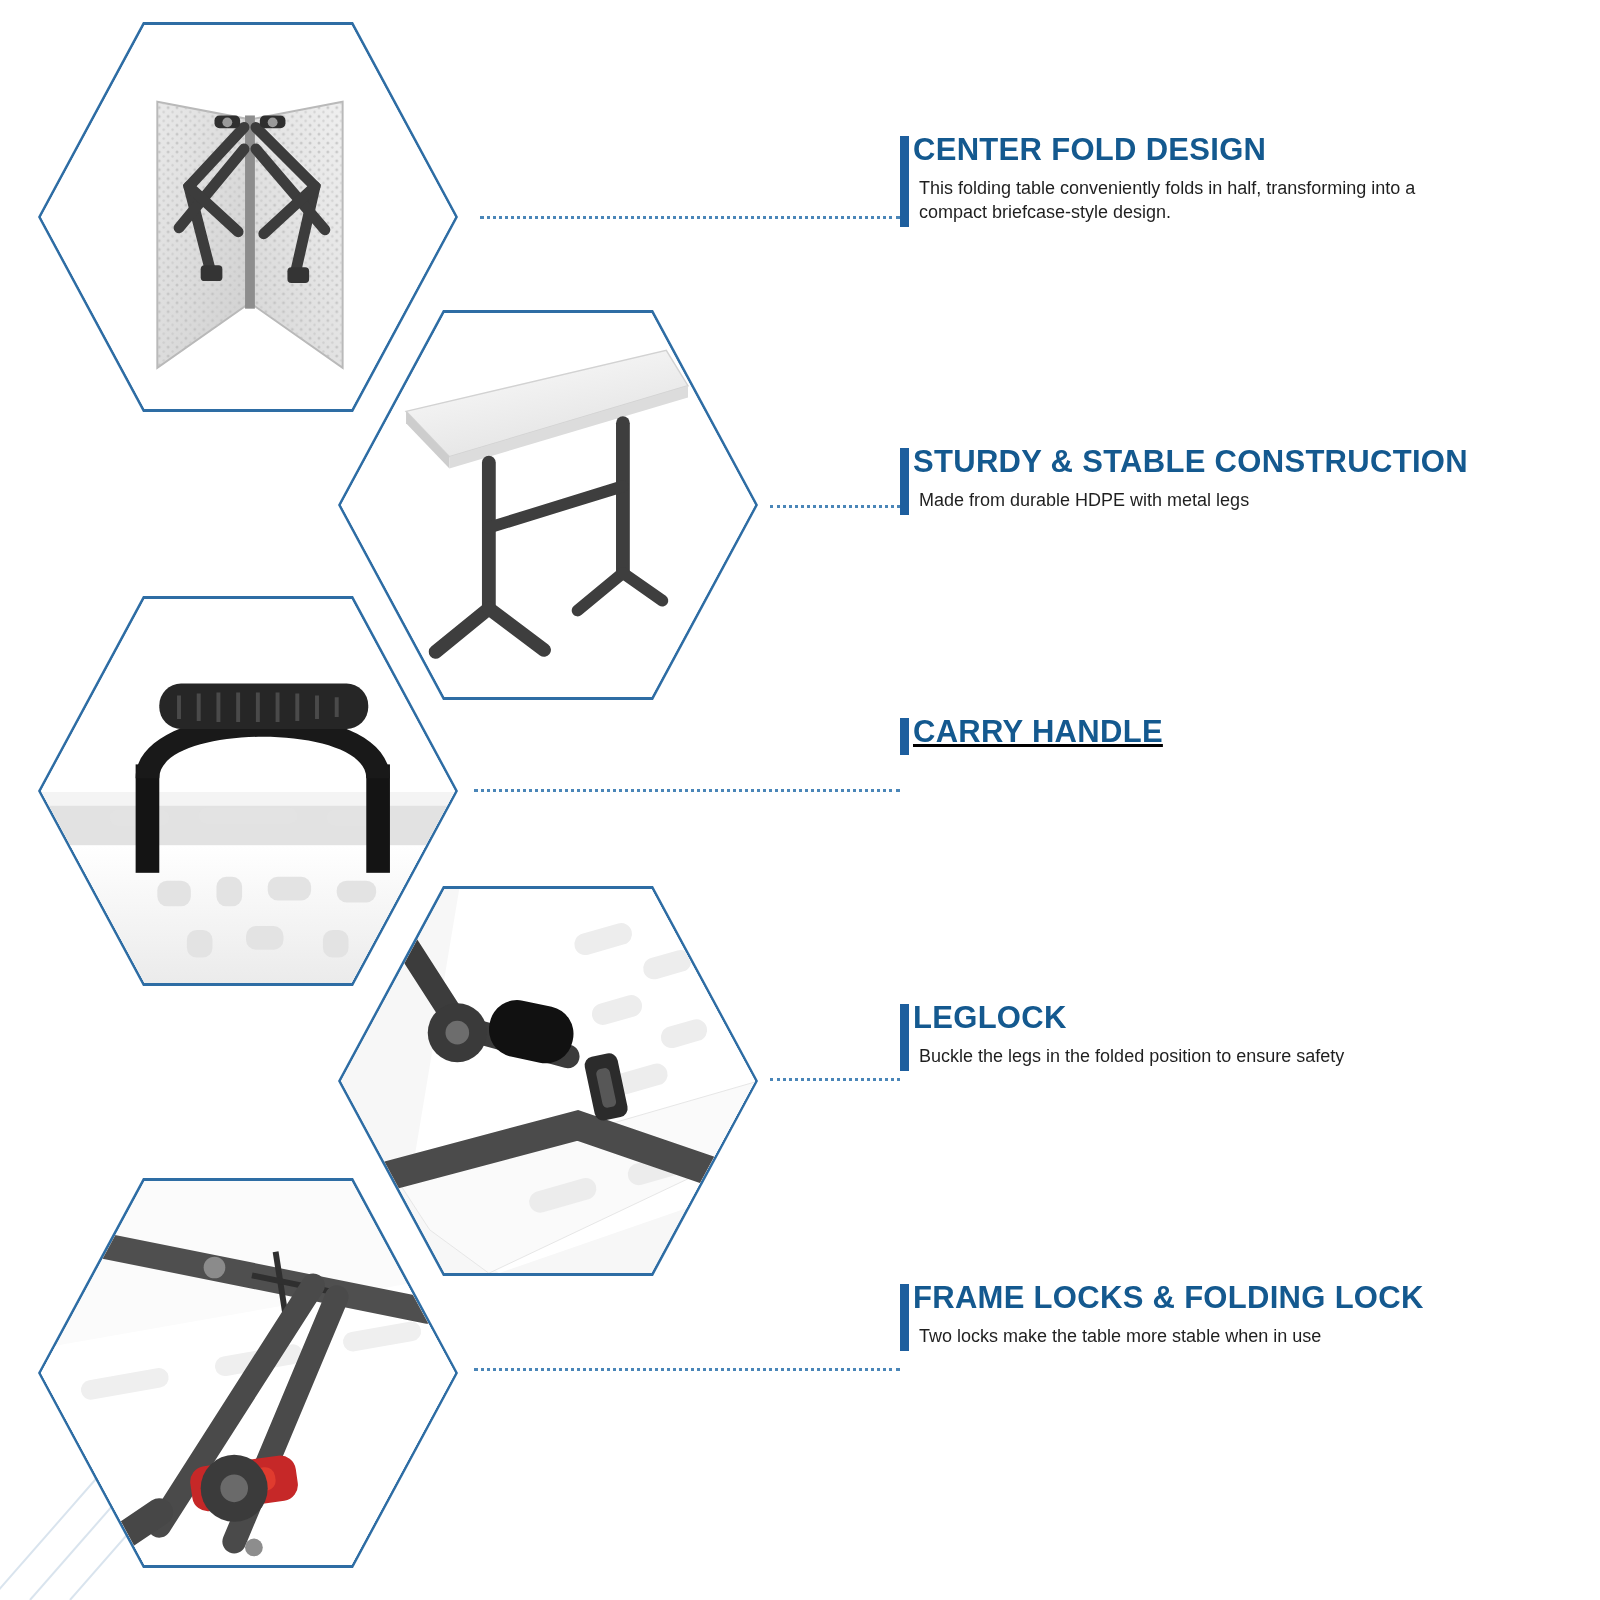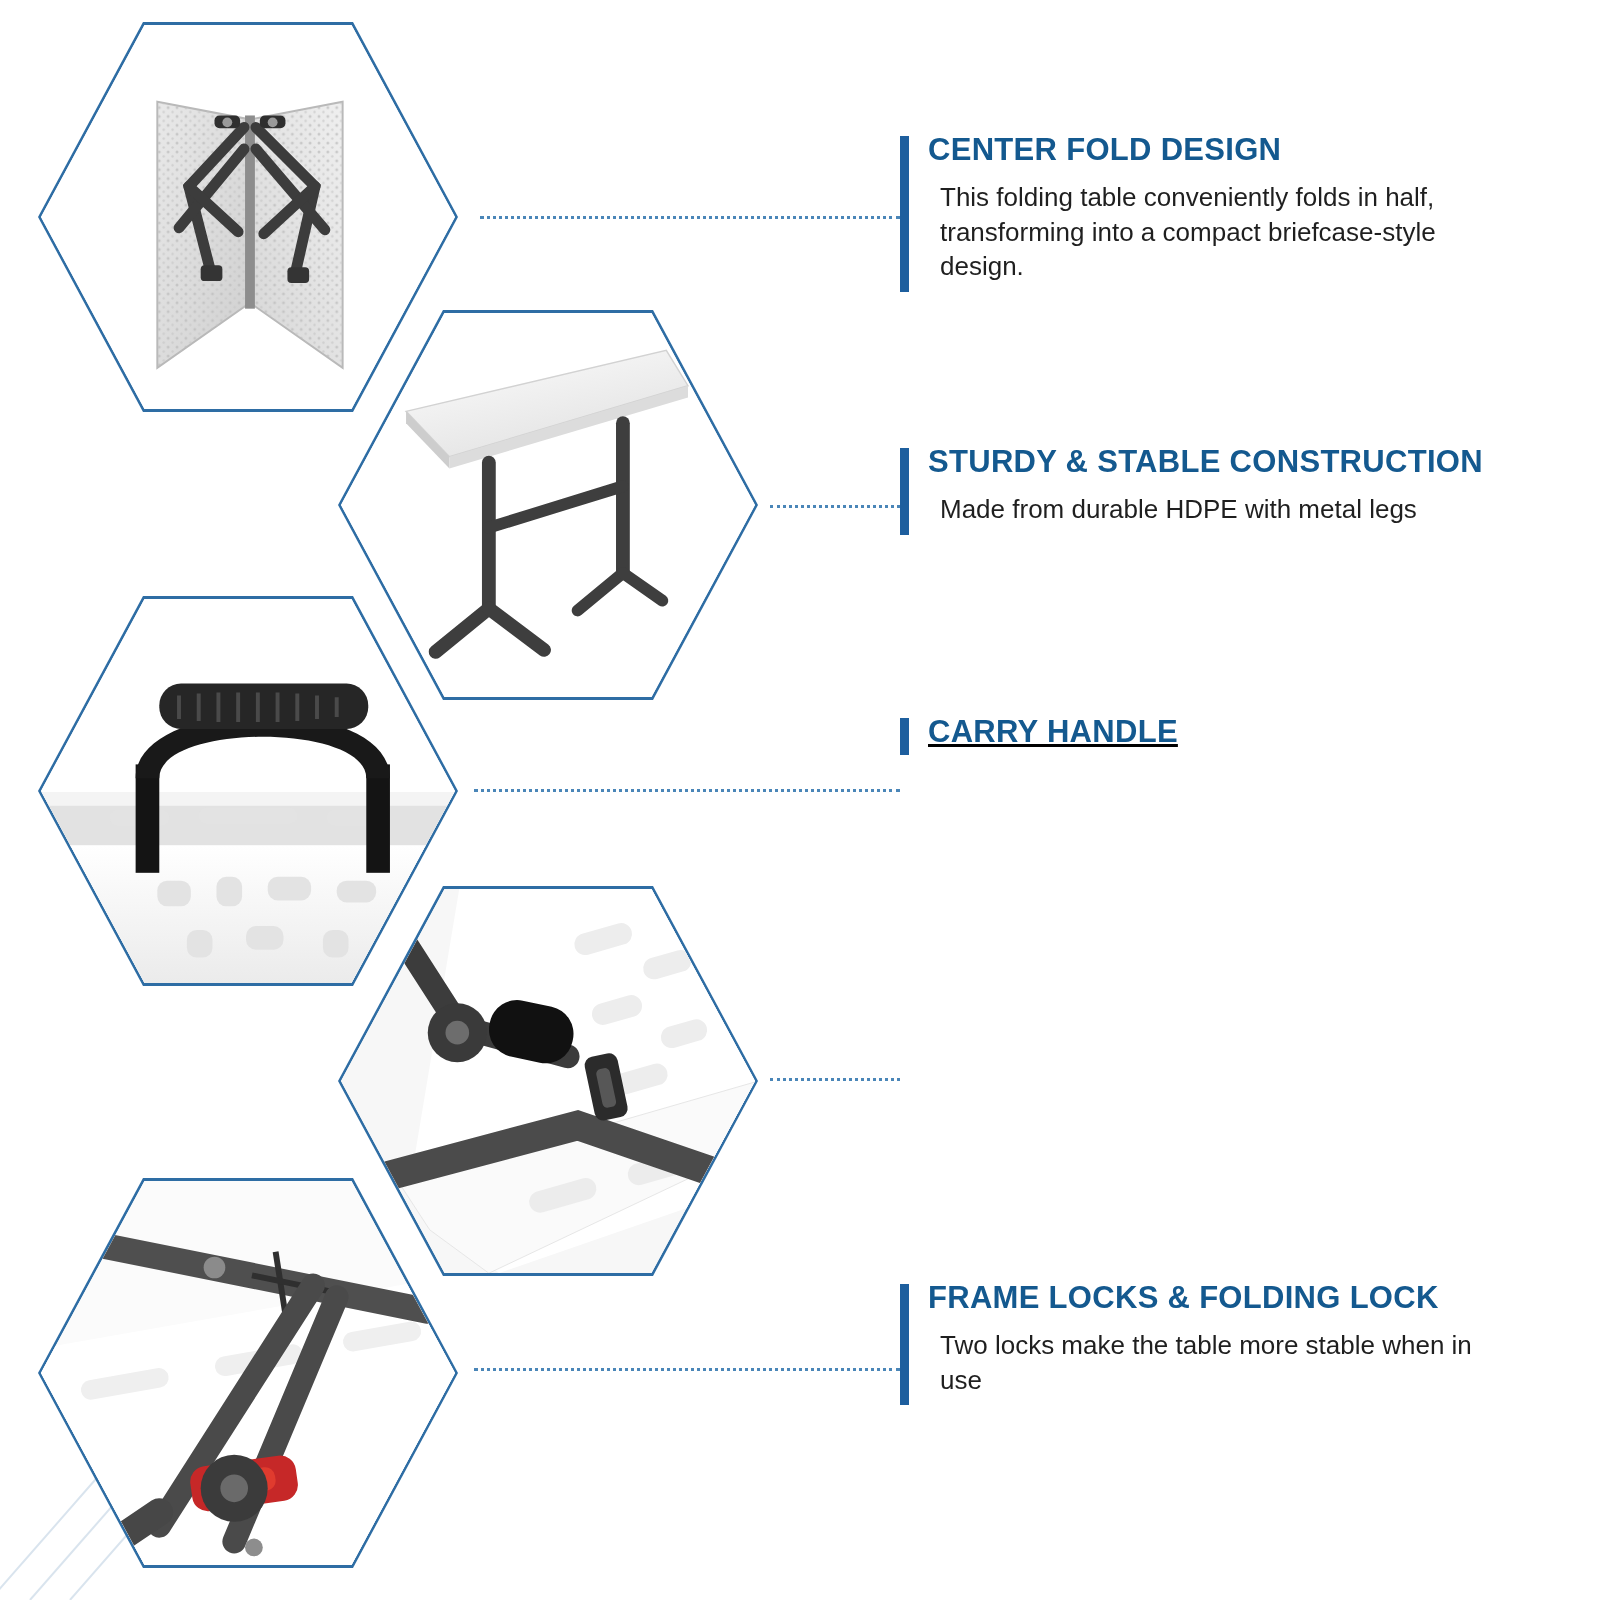--- a/index.html
+++ b/index.html
@@ -38,43 +38,43 @@
     -webkit-clip-path: polygon(25% 0%, 75% 0%, 100% 50%, 75% 100%, 25% 100%, 0% 50%);
     clip-path: polygon(25% 0%, 75% 0%, 100% 50%, 75% 100%, 25% 100%, 0% 50%);
     background: #ffffff;
     overflow: hidden;
   }
   .hex svg { display: block; width: 100%; height: 100%; }
 
   
   .feature {
     position: absolute;
-    padding-left: 28px;
+    padding-left: 13px;
   }
   .feature .bar {
     position: absolute;
     left: 0;
     top: 4px;
     bottom: 4px;
     width: 9px;
     background: #1e5f9e;
   }
   .feature .ftitle {
     color: #14598f;
     font-weight: bold;
     font-size: 31px;
     line-height: 1.16;
     letter-spacing: 0.3px;
     margin: 0 0 9px 0;
   }
   .feature .fbody {
     color: #1f1f1f;
-    font-size: 26px;
+    font-size: 18px;
     line-height: 1.33;
-    margin: 12px;
+    margin: 6px;
     max-width: 560px;
   }
 
   
   .dots {
     position: absolute;
     height: 3px;
     border-top: 3px dotted #4a86b8;
   }
 
@@ -332,20 +332,25 @@
     <div class="bar"></div>
     <p class="ftitle">STURDY &amp; STABLE CONSTRUCTION</p>
     <p class="fbody">Made from durable HDPE with metal legs</p>
   </div>
 
   <div class="feature" style="left:900px; top:714px; width:620px;text-decoration:underline;">
     <div class="bar"></div>
     <p class="ftitle">CARRY HANDLE</p>
   </div>
 
+  <div class="feature" style="left:900px; top:1000px; width:620px;">
+    <div class="bar"></div>
+    <p class="ftitle">LEGLOCK</p>
+    <p class="fbody">Buckle the legs in the folded position to ensure safety</p>
+  </div>
 
   <div class="feature" style="left:900px; top:1280px; width:640px;">
     <div class="bar"></div>
     <p class="ftitle">FRAME LOCKS &amp; FOLDING LOCK</p>
     <p class="fbody">Two locks make the table more stable when in use</p>
   </div>
 
 </div>
 
 </body></html>

